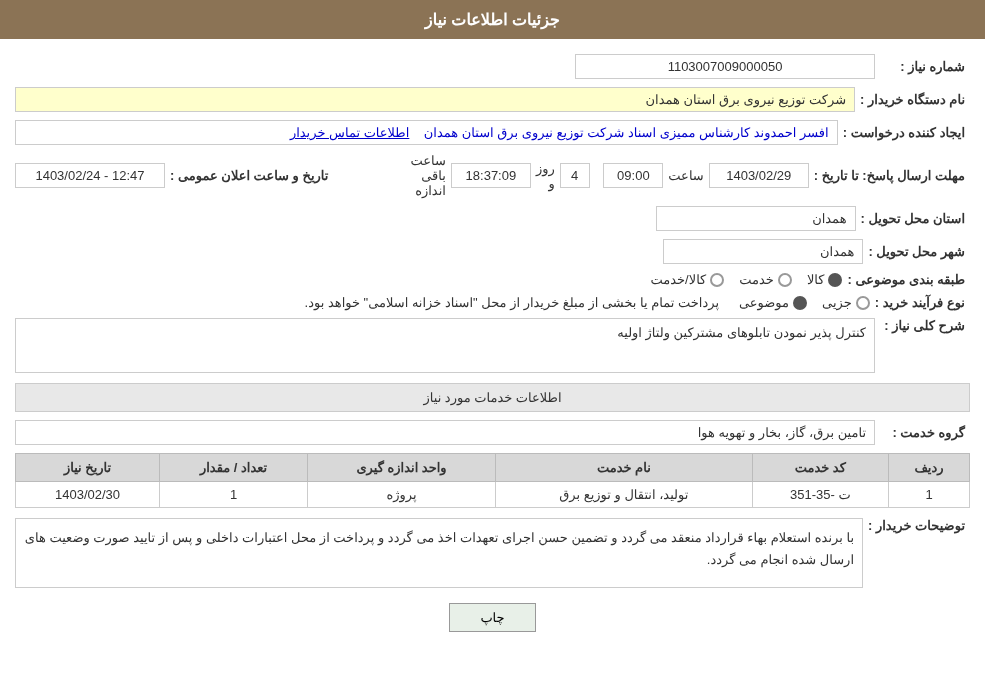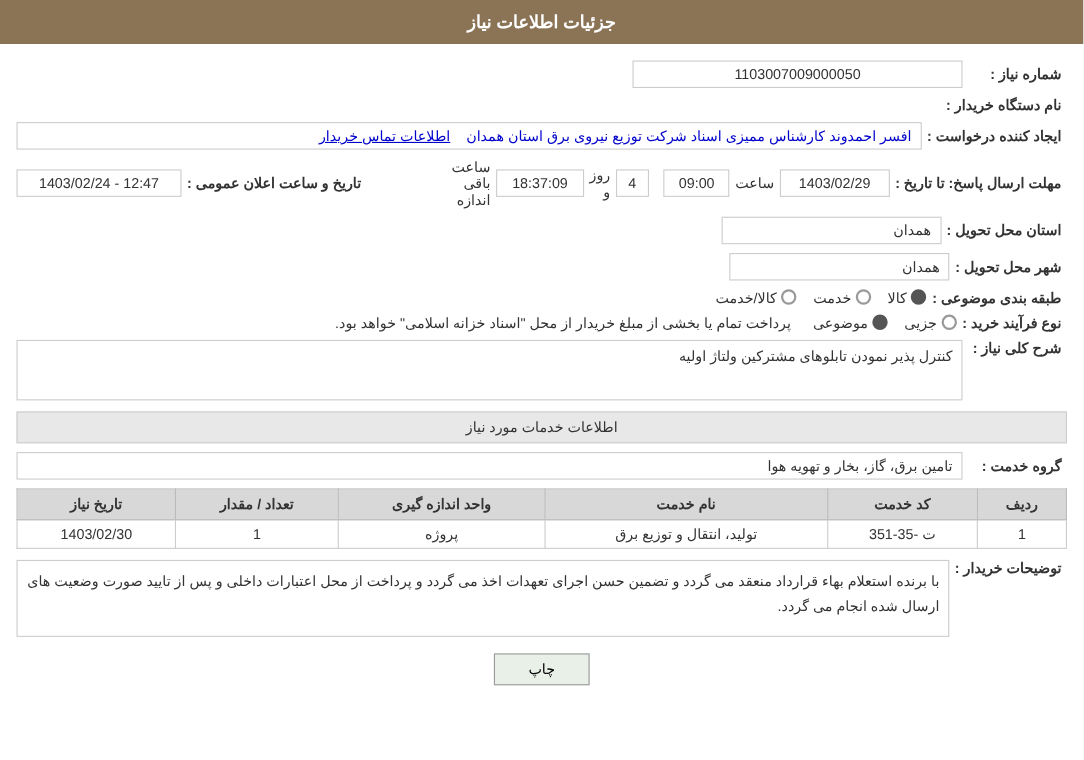--- a/index.html
+++ b/index.html
@@ -77,20 +77,21 @@
       min-height: 24px;
       text-align: center;
     }
     .radio-group {
       display: flex;
       gap: 15px;
       align-items: center;
     }
     .radio-item {
       display: flex;
+      align-items: center;
       gap: 4px;
     }
     .radio-circle {
       width: 14px;
       height: 14px;
       border-radius: 50%;
       border: 2px solid #999;
       background: #fff;
       display: inline-block;
     }
@@ -170,20 +171,21 @@
 
   <div class="content">
 
     <div class="form-row">
       <span class="form-label">شماره نیاز :</span>
       <div class="form-value" style="max-width:300px; text-align:center; direction:ltr;">1103007009000050</div>
     </div>
 
     <div class="form-row">
       <span class="form-label">نام دستگاه خریدار :</span>
+      <div class="form-value highlight">شرکت توزیع نیروی برق استان همدان</div>
     </div>
 
     <div class="form-row">
       <span class="form-label">ایجاد کننده درخواست :</span>
       <div class="form-value blue-text">
         <span>افسر احمدوند کارشناس ممیزی اسناد شرکت توزیع نیروی برق استان همدان</span>
         &nbsp;&nbsp;
         <span class="link-text">اطلاعات تماس خریدار</span>
       </div>
     </div>

